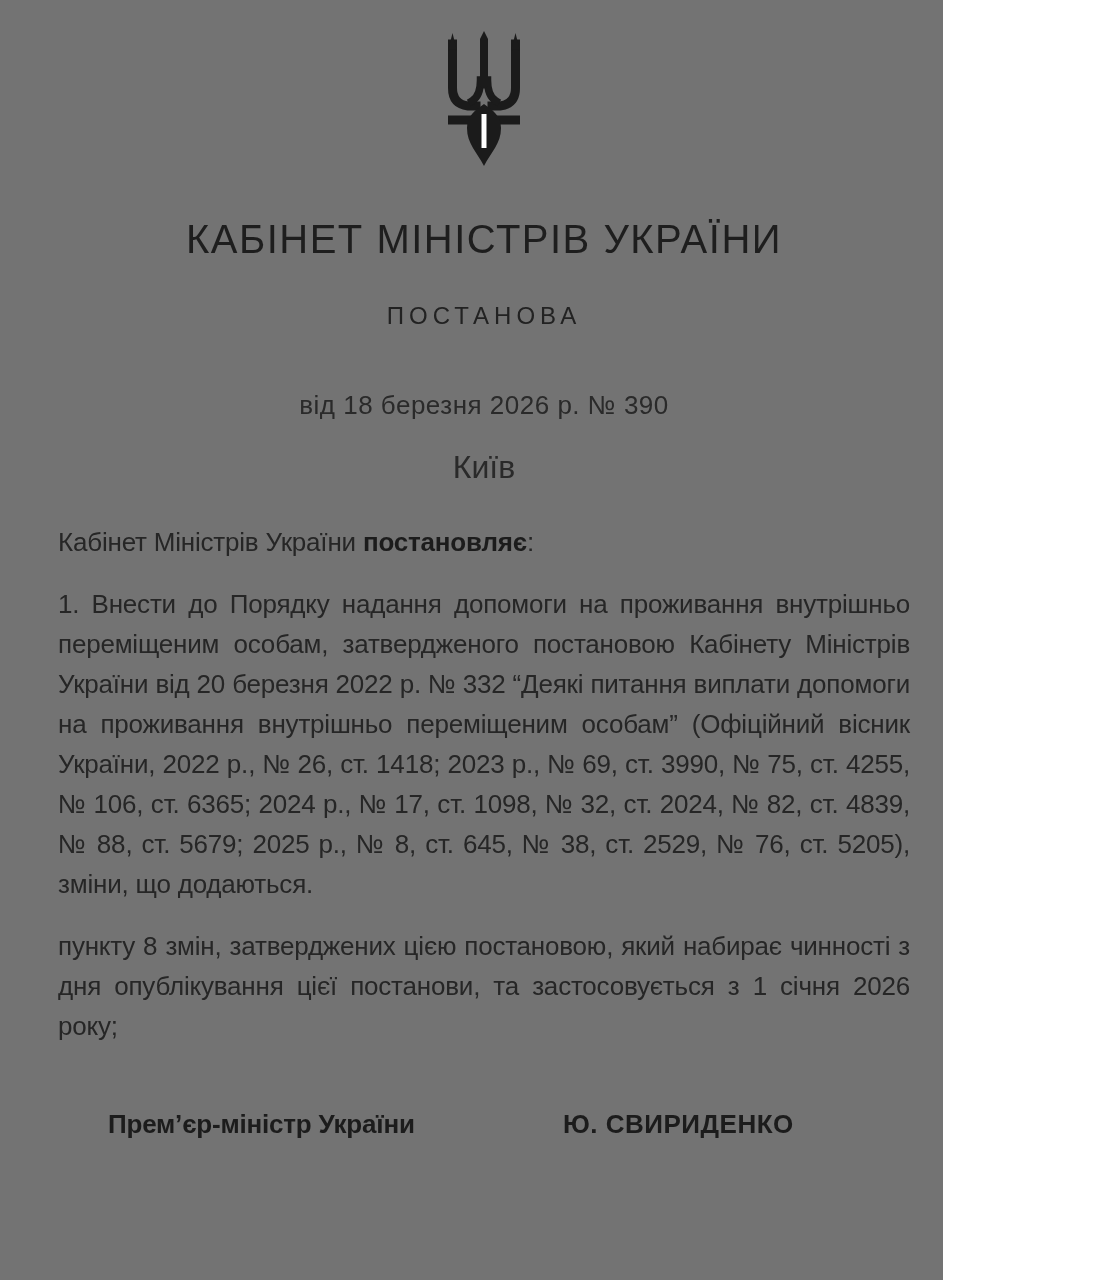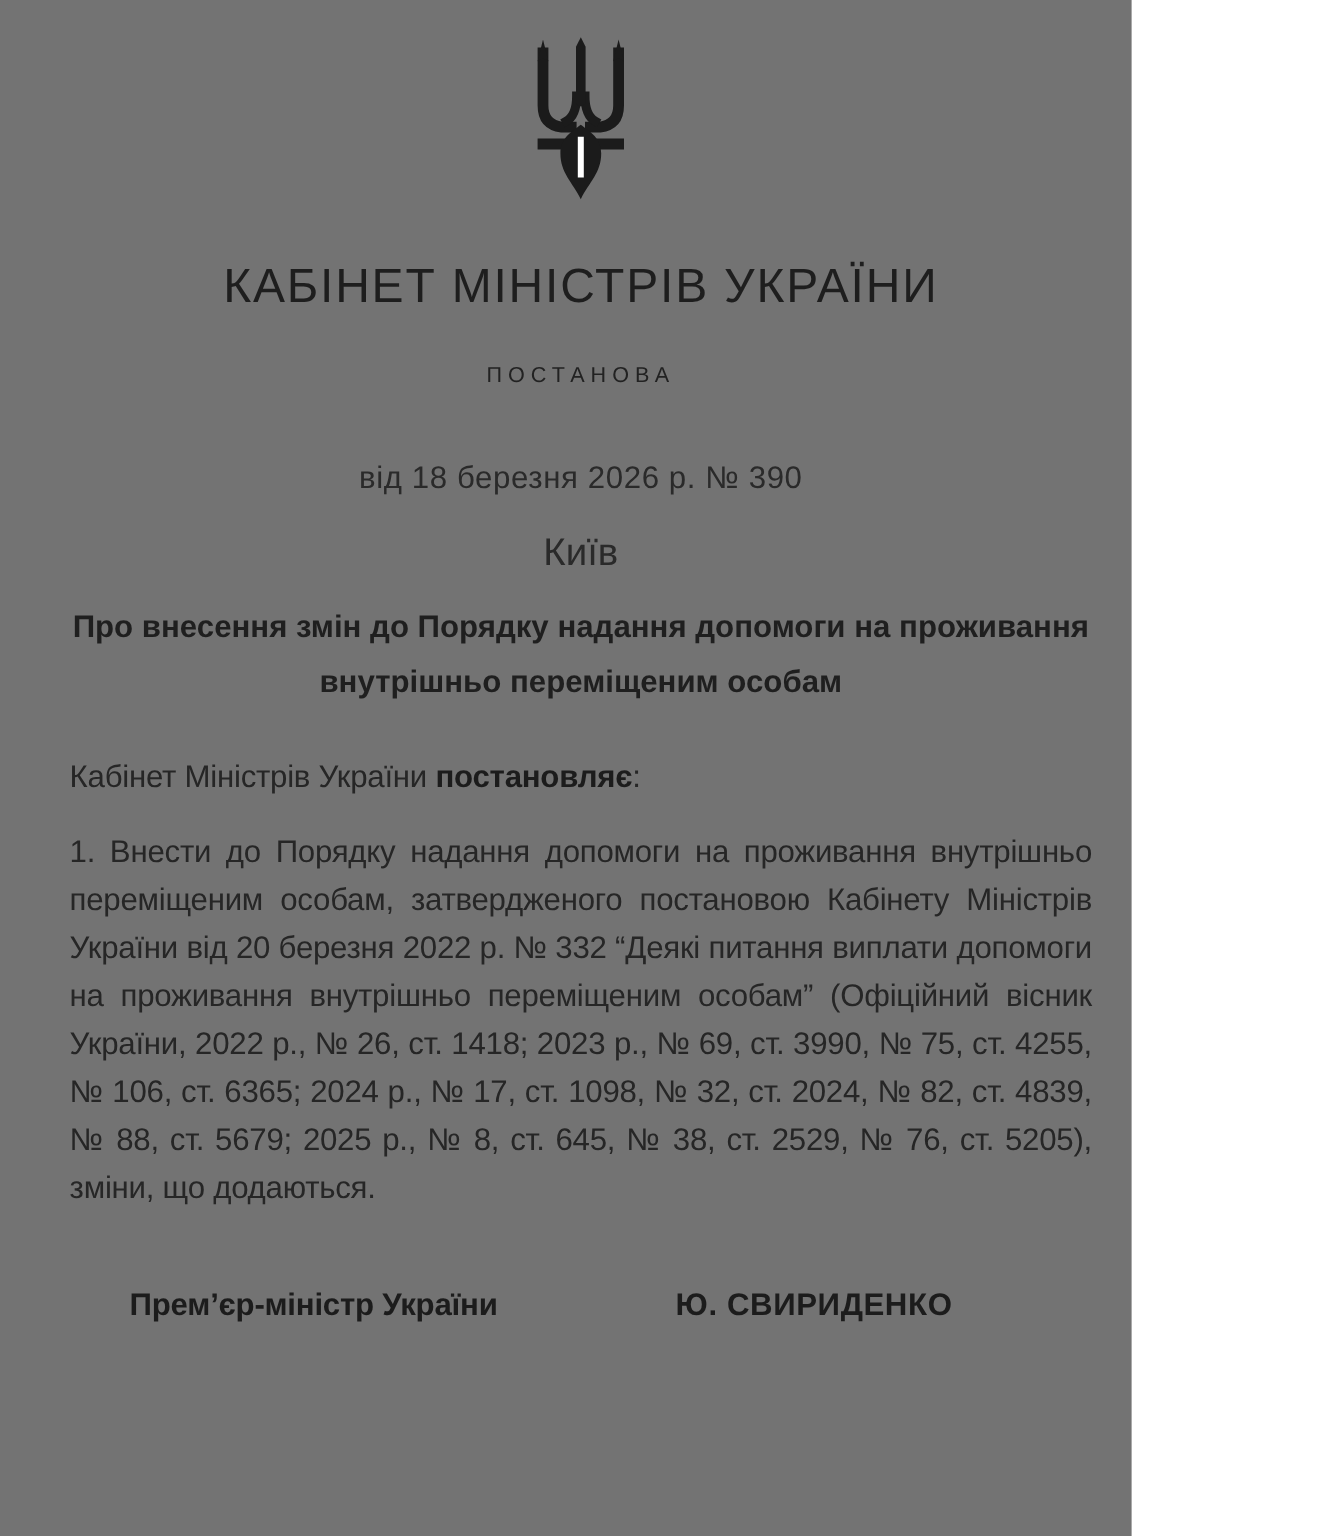--- a/index.html
+++ b/index.html
@@ -25,21 +25,21 @@
   .org-title {
     margin: 46px 0 0;
     font-size: 40px;
     font-weight: 400;
     letter-spacing: 1.5px;
     color: #1e1e1e;
     line-height: 1.15;
   }
   .doc-type {
     margin: 40px 0 16px;
-    font-size: 18px;
+    font-size: 24px;
     font-weight: 400;
     letter-spacing: 5px;
     color: #222222;
     text-align: center;
   }
   .date-line {
     margin: 60px 0 0;
     font-size: 26px;
     letter-spacing: 0.5px;
     color: #2a2a2a;
@@ -106,31 +106,31 @@
     </svg>
 
     <h1 class="org-title">КАБІНЕТ МІНІСТРІВ УКРАЇНИ</h1>
 
     <h2 class="doc-type">ПОСТАНОВА</h2>
 
     <div class="date-line">від 18 березня 2026 р. № 390</div>
 
     <div class="city">Київ</div>
 
-    <div class="decree-title">Про внесення змін до Порядку надання допомоги на проживання внутрішньо переміщеним особам</div>
 
   </div>
 
   <div class="content">
 
     <p class="intro"><span>Кабінет Міністрів України</span> <b>постановляє</b><span>:</span></p>
 
     <p class="para">1. Внести до Порядку надання допомоги на проживання внутрішньо переміщеним особам, затвердженого постановою Кабінету Міністрів України від 20 березня 2022 р. № 332 “Деякі питання виплати допомоги на проживання внутрішньо переміщеним особам” (Офіційний вісник України, 2022 р., № 26, ст. 1418; 2023 р., № 69, ст. 3990, № 75, ст. 4255, № 106, ст. 6365; 2024 р., № 17, ст. 1098, № 32, ст. 2024, № 82, ст. 4839, № 88, ст. 5679; 2025 р., № 8, ст. 645, № 38, ст. 2529, № 76, ст. 5205), зміни, що додаються.</p>
 
 
+    <p class="para">пункту 8 змін, затверджених цією постановою, який набирає чинності з дня опублікування цієї постанови, та застосовується з 1 січня 2026 року;</p>
 
 
     <div class="signature">
       <span class="signer-position">Прем’єр-міністр України</span>
       <span class="signer-name">Ю. СВИРИДЕНКО</span>
     </div>
 
   </div>
 
 </div>

